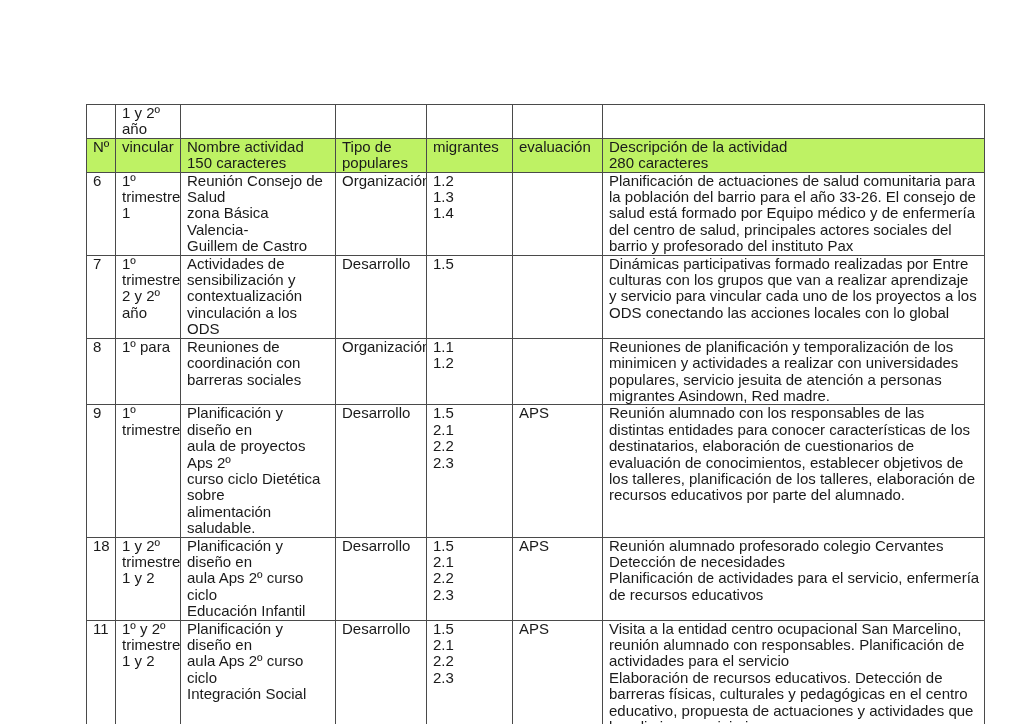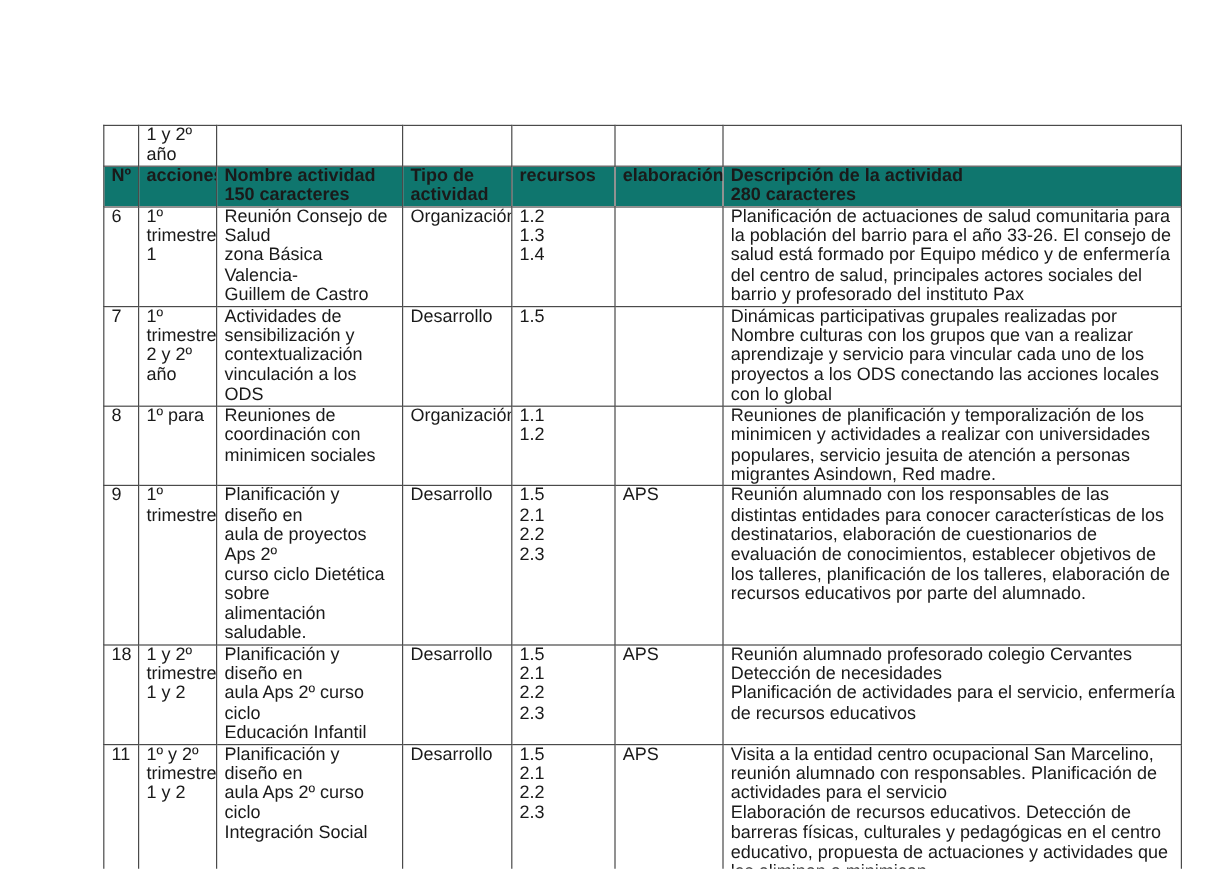--- a/index.html
+++ b/index.html
@@ -2,21 +2,21 @@
 <html><head>
 <meta charset="utf-8">
 <style>
   html, body { margin: 0; padding: 0; background: #ffffff; }
   body { width: 1024px; height: 724px; position: relative; overflow: hidden;
          font-family: "Liberation Sans", sans-serif; color: #1a1a1a; }
   table.doc { position: absolute; left: 86px; top: 104px; border-collapse: collapse;
               table-layout: fixed; width: 898px; font-size: 15px; line-height: 16.4px; }
   table.doc td { border: 1px solid #4a4a4a; vertical-align: top; padding: 0 4px 0 6px;
                  white-space: pre-line; overflow: hidden; }
-  tr.hdr td { background: #0f766e; font-weight: bold; }
+  tr.hdr td { background: #bef264; font-weight: normal; }
   col.c0 { width: 29px; } col.c1 { width: 65px; } col.c2 { width: 155px; }
   col.c3 { width: 91px; } col.c4 { width: 86px; } col.c5 { width: 90px; } col.c6 { width: 382px; }
   tr.r-top { height: 33px; } tr.hdr { height: 33px; } tr.r6 { height: 66px; }
   tr.r7 { height: 68px; } tr.r8 { height: 46px; } tr.r9 { height: 83px; }
   tr.r10 { height: 83px; } tr.r11 { height: 100px; }
 </style>
 </head>
 <body>
 
 <table class="doc">
@@ -35,27 +35,27 @@
       <td>1 y 2º
 año</td>
       <td></td>
       <td></td>
       <td></td>
       <td></td>
       <td></td>
     </tr>
     <tr class="hdr">
       <td>Nº</td>
-      <td>acciones</td>
+      <td>vincular</td>
       <td>Nombre actividad
 150 caracteres</td>
       <td>Tipo de
-actividad</td>
-      <td>recursos</td>
-      <td>elaboración</td>
+populares</td>
+      <td>migrantes</td>
+      <td>evaluación</td>
       <td>Descripción de la actividad
 280 caracteres</td>
     </tr>
     <tr class="r6">
       <td>6</td>
       <td>1º
 trimestre
 1</td>
       <td>Reunión Consejo de Salud
 zona Básica Valencia-
@@ -73,28 +73,28 @@
 trimestre
 2 y 2º
 año</td>
       <td>Actividades de
 sensibilización y
 contextualización
 vinculación a los ODS</td>
       <td>Desarrollo</td>
       <td>1.5</td>
       <td></td>
-      <td>Dinámicas participativas grupales realizadas por Nombre culturas con los grupos que van a realizar aprendizaje y servicio para vincular cada uno de los proyectos a los ODS conectando las acciones locales con lo global</td>
+      <td>Dinámicas participativas formado realizadas por Entre culturas con los grupos que van a realizar aprendizaje y servicio para vincular cada uno de los proyectos a los ODS conectando las acciones locales con lo global</td>
     </tr>
     <tr class="r8">
       <td>8</td>
       <td>1º para</td>
       <td>Reuniones de
 coordinación con
-minimicen sociales</td>
+barreras sociales</td>
       <td>Organización</td>
       <td>1.1
 1.2</td>
       <td></td>
       <td>Reuniones de planificación y temporalización de los minimicen y actividades a realizar con universidades populares, servicio jesuita de atención a personas migrantes Asindown, Red madre.</td>
     </tr>
     <tr class="r9">
       <td>9</td>
       <td>1º
 trimestre</td>

